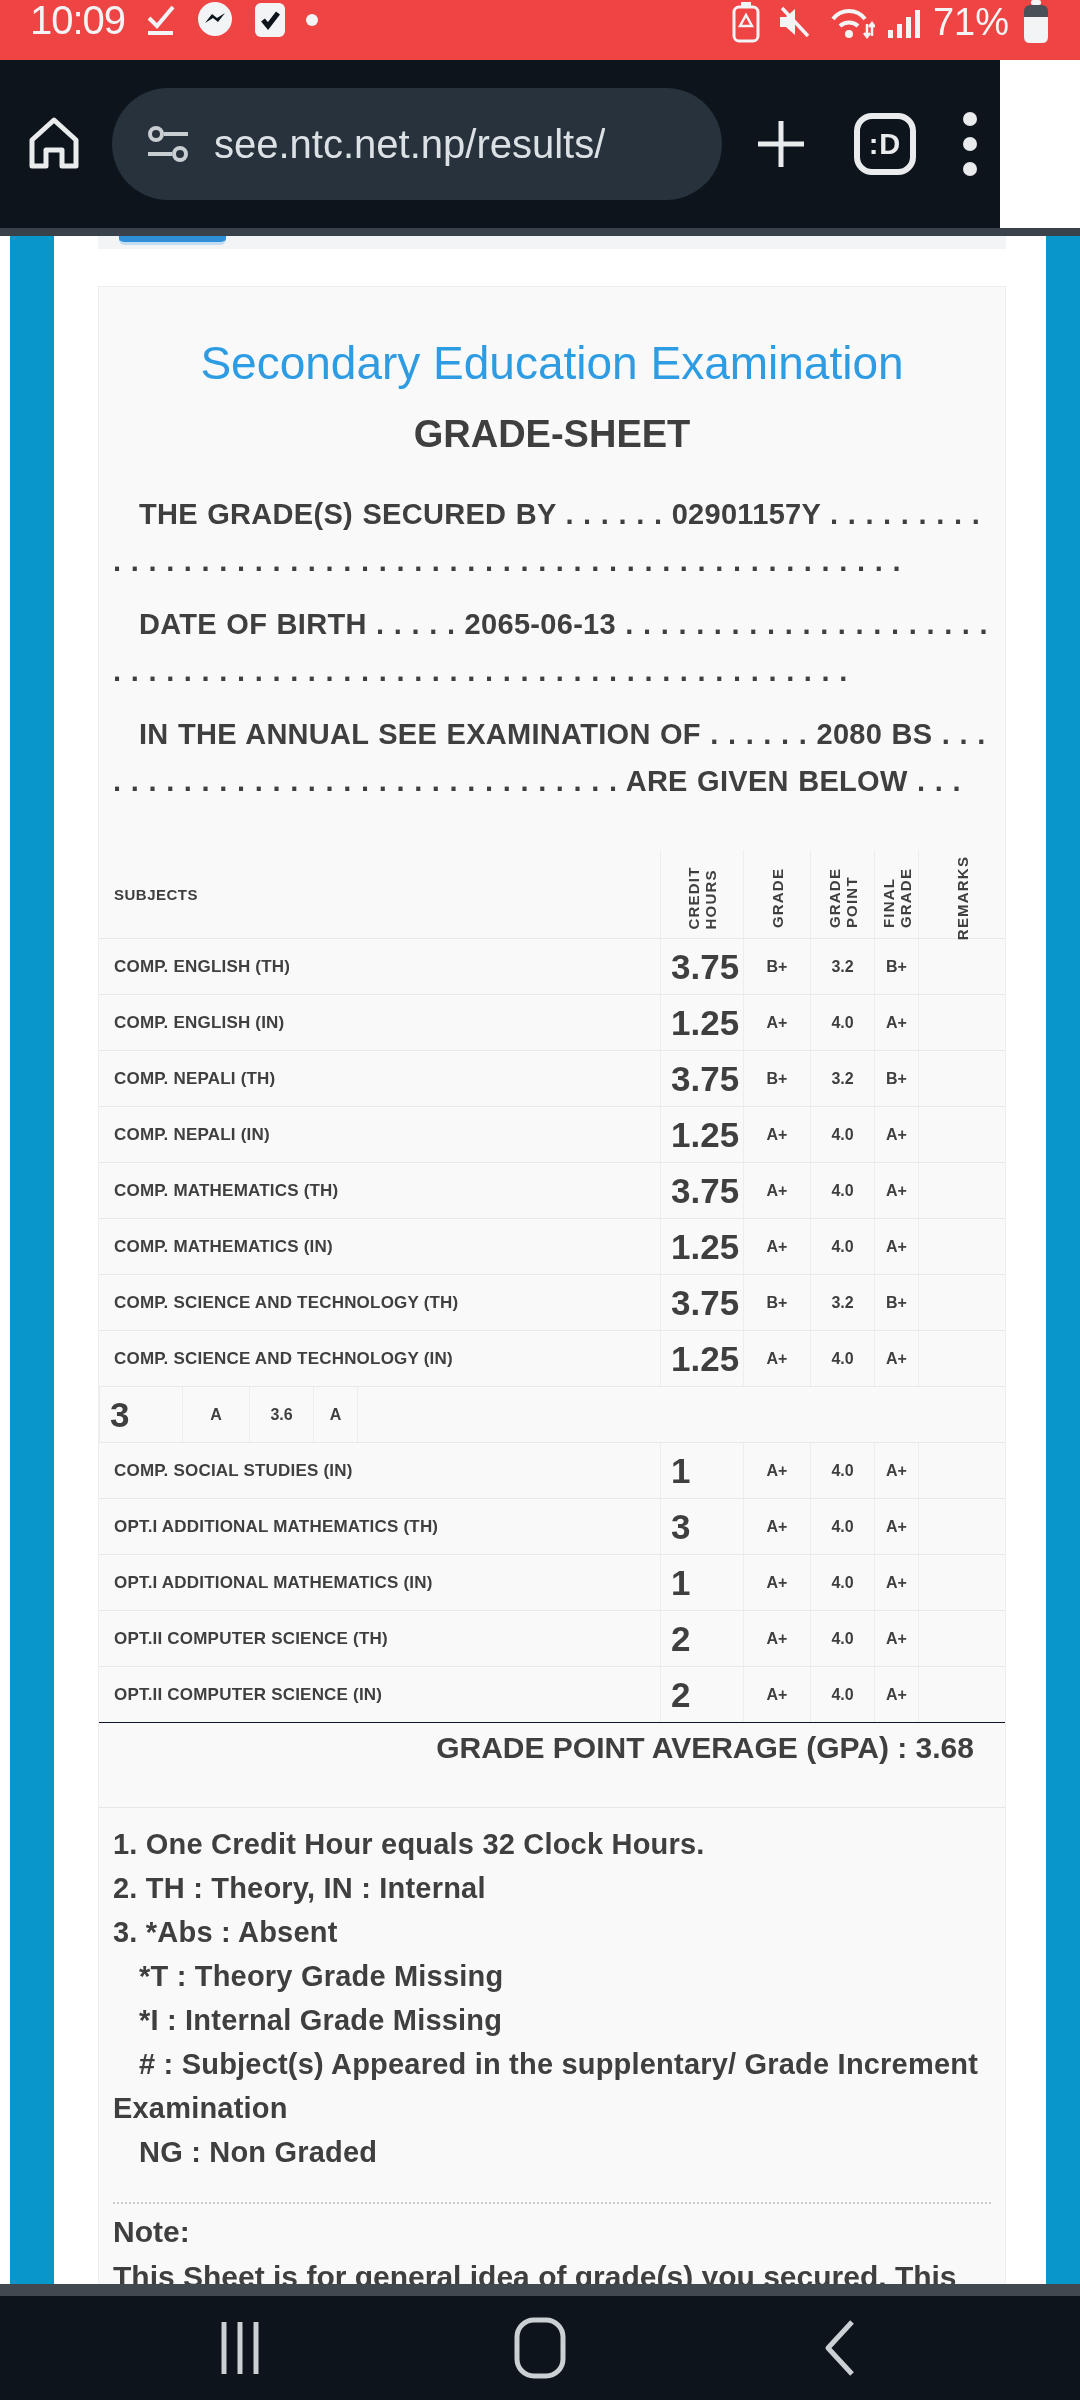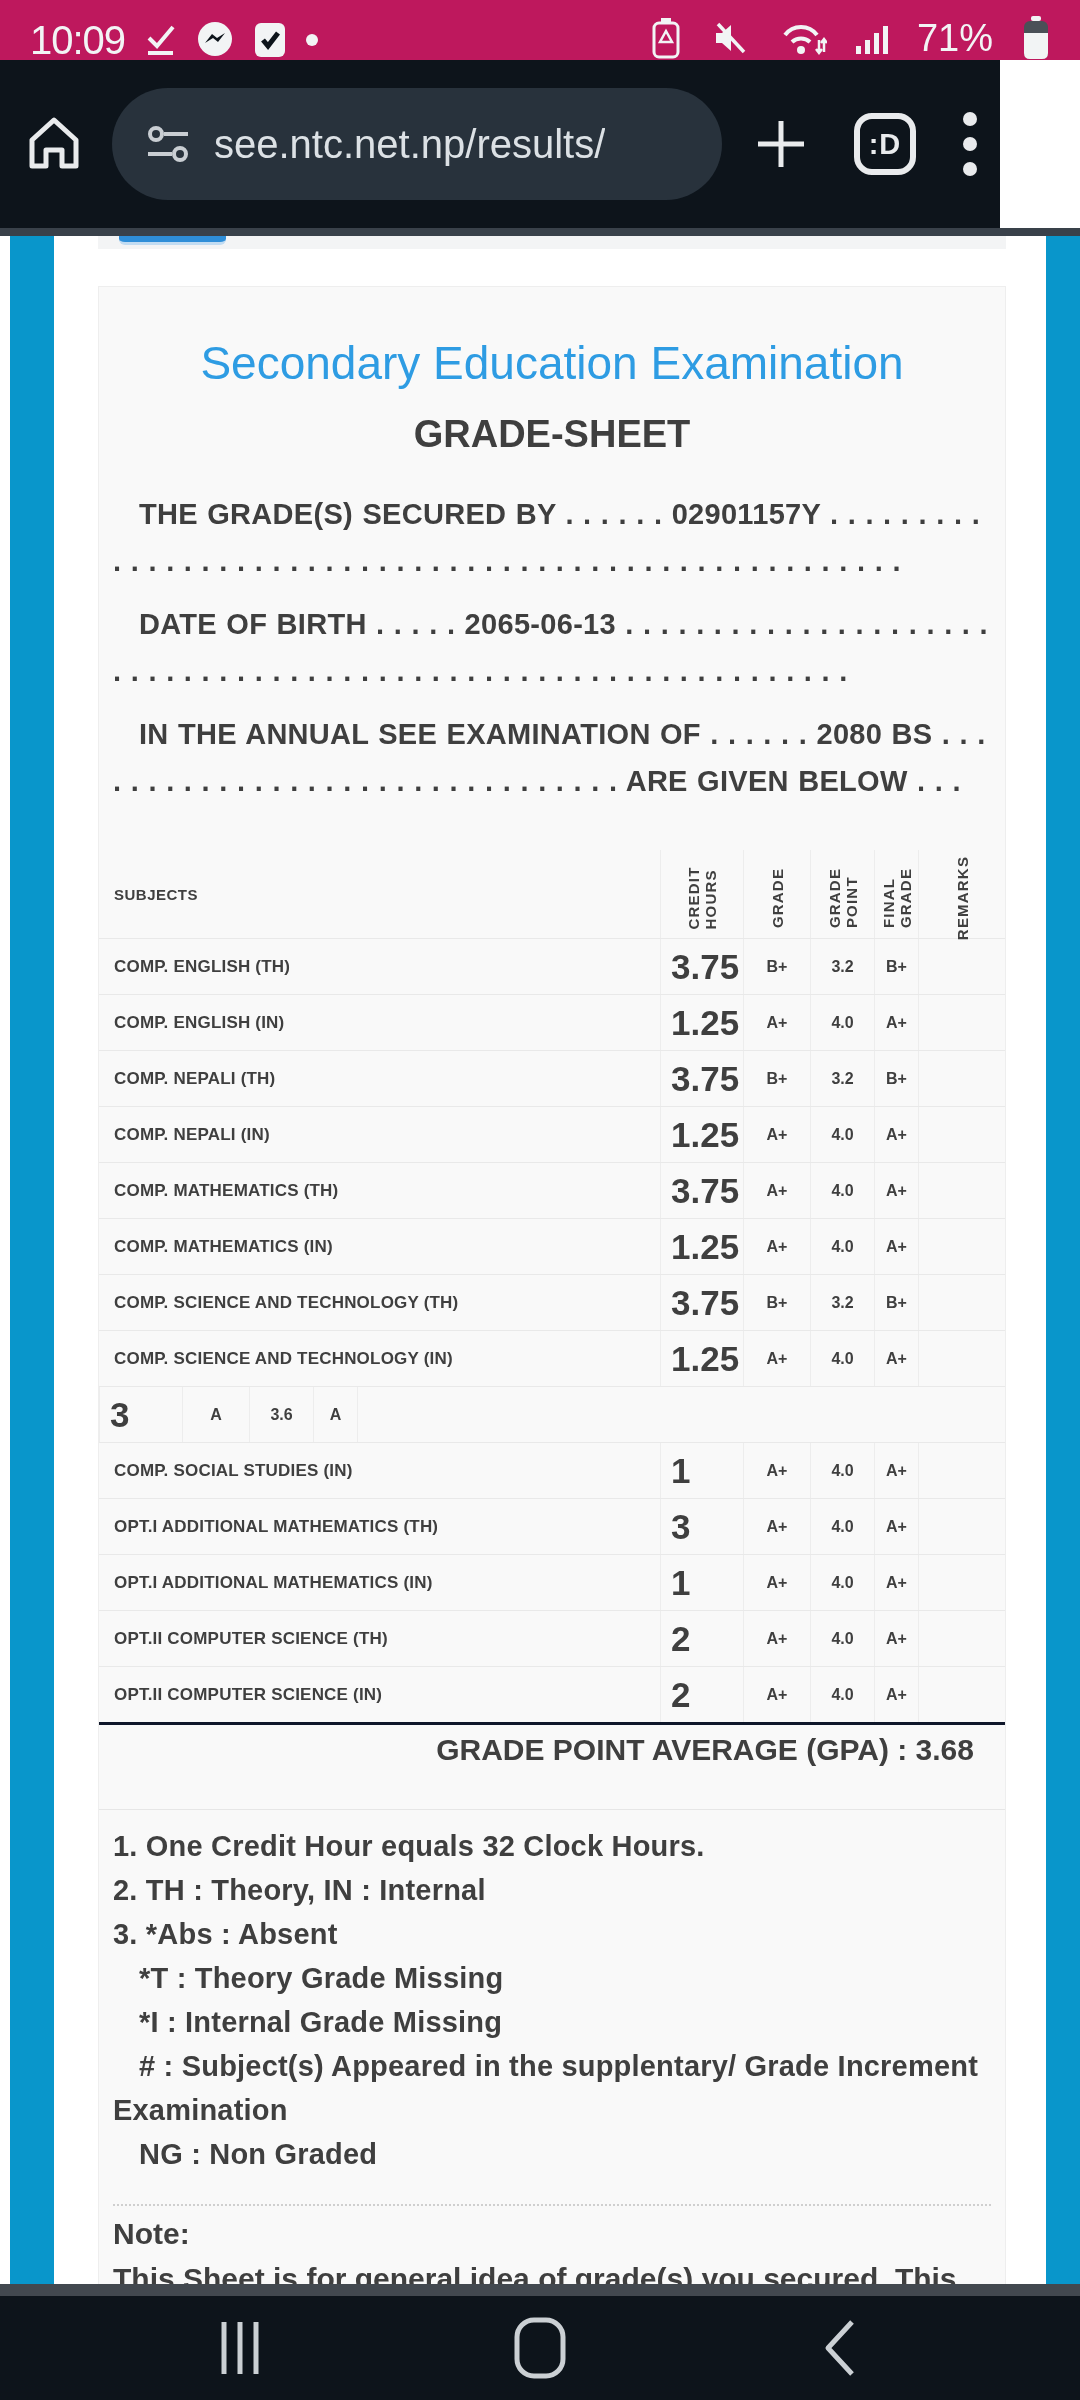--- a/index.html
+++ b/index.html
@@ -5,26 +5,26 @@
   html,body{margin:0;padding:0;background:#222;}
   *{box-sizing:border-box;}
   #screen{
     position:relative;width:1080px;height:2400px;margin:0 auto;
     background:#ffffff;overflow:hidden;
     font-family:"Liberation Sans", sans-serif;
   }
   
   .statusbar{
     position:absolute;top:0;left:0;width:1080px;height:60px;
-    background:#be185d;color:#F2F4F5;display:flex;align-items:flex-end;
+    background:#ef4444;color:#F2F4F5;display:flex;align-items:flex-start;
     padding:0 30px;
   }
   .sb-left{display:flex;align-items:center;gap:18px;}
   .sb-time{font-size:40px;line-height:40px;letter-spacing:-1px;}
-  .sb-right{margin-left:auto;display:flex;align-items:center;gap:29px;}
+  .sb-right{margin-left:auto;display:flex;align-items:center;gap:13px;}
   .sb-pct{font-size:38px;line-height:40px;}
   .sb-ic{display:flex;align-items:center;}
   
   .toolbar{
     position:absolute;top:60px;left:0;width:1000px;height:168px;
     background:#0D141B;display:flex;align-items:center;padding:0 22px;
   }
   .urlpill{
     flex:1;height:112px;background:#28323C;border-radius:56px;
     margin:0 30px 0 26px;display:flex;align-items:center;padding:0 34px;gap:24px;
@@ -74,21 +74,21 @@
   .hcell{position:relative;}
   .hcell.lab{display:flex;align-items:center;font-size:15px;font-weight:bold;
     letter-spacing:.5px;padding-left:15px;}
   .vlabel{
     position:absolute;left:50%;top:54%;
     transform:translate(-50%,-50%) rotate(-90deg);
     font-size:15px;font-weight:bold;letter-spacing:1.2px;line-height:17px;
     white-space:pre-line;width:max-content;text-align:left;
   }
   .drow{height:56px;display:flex;align-items:center;border-top:1px solid #E9E9E9;}
-  .gtable .tbody{border-bottom:3px solid #0f172a;}
+  .gtable .tbody{border-bottom:1px solid #0f172a;}
   .cell{height:100%;display:flex;align-items:center;}
   .c-sub{width:561px;font-size:17px;font-weight:bold;letter-spacing:.2px;padding-left:15px;}
   .c-credit{width:83px;font-size:35px;font-weight:bold;padding-left:10px;}
   .c-grade{width:67px;font-size:16px;font-weight:bold;justify-content:center;}
   .c-point{width:64px;font-size:16px;font-weight:bold;justify-content:center;}
   .c-final{width:44px;font-size:16px;font-weight:bold;justify-content:center;}
   .c-remarks{flex:1;}
   .drow .cell:not(.c-sub),.hrow .hcell:not(.c-sub){border-left:1px solid #EDEDED;}
   .hrow .hcell{height:88px;}
   .hrow .c-credit{width:83px;}.hrow .c-grade{width:67px;}.hrow .c-point{width:64px;}

